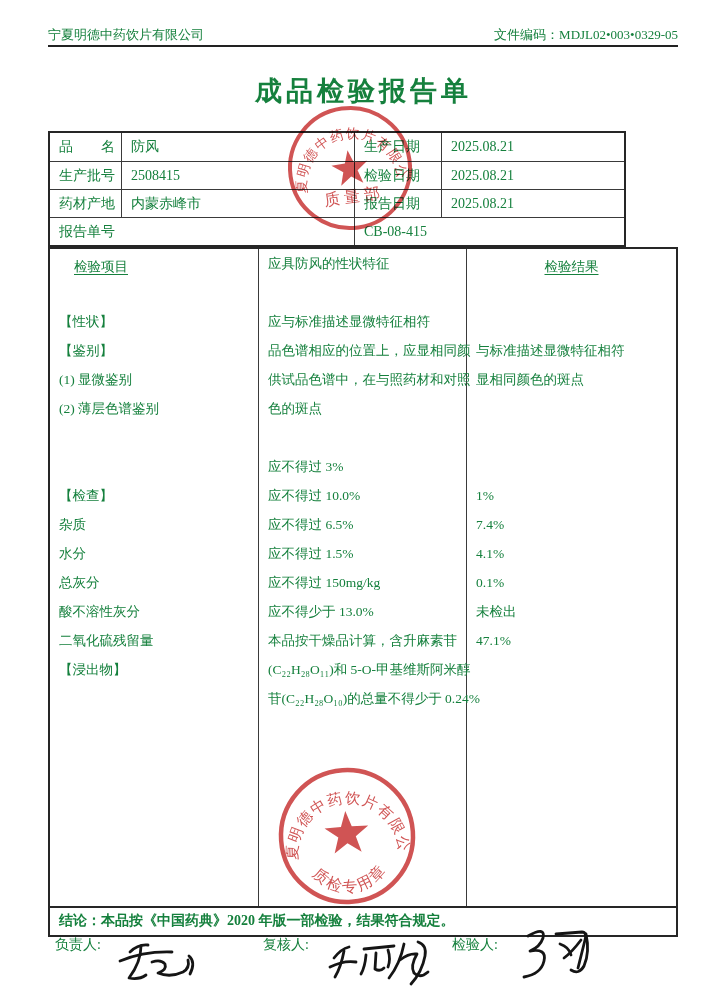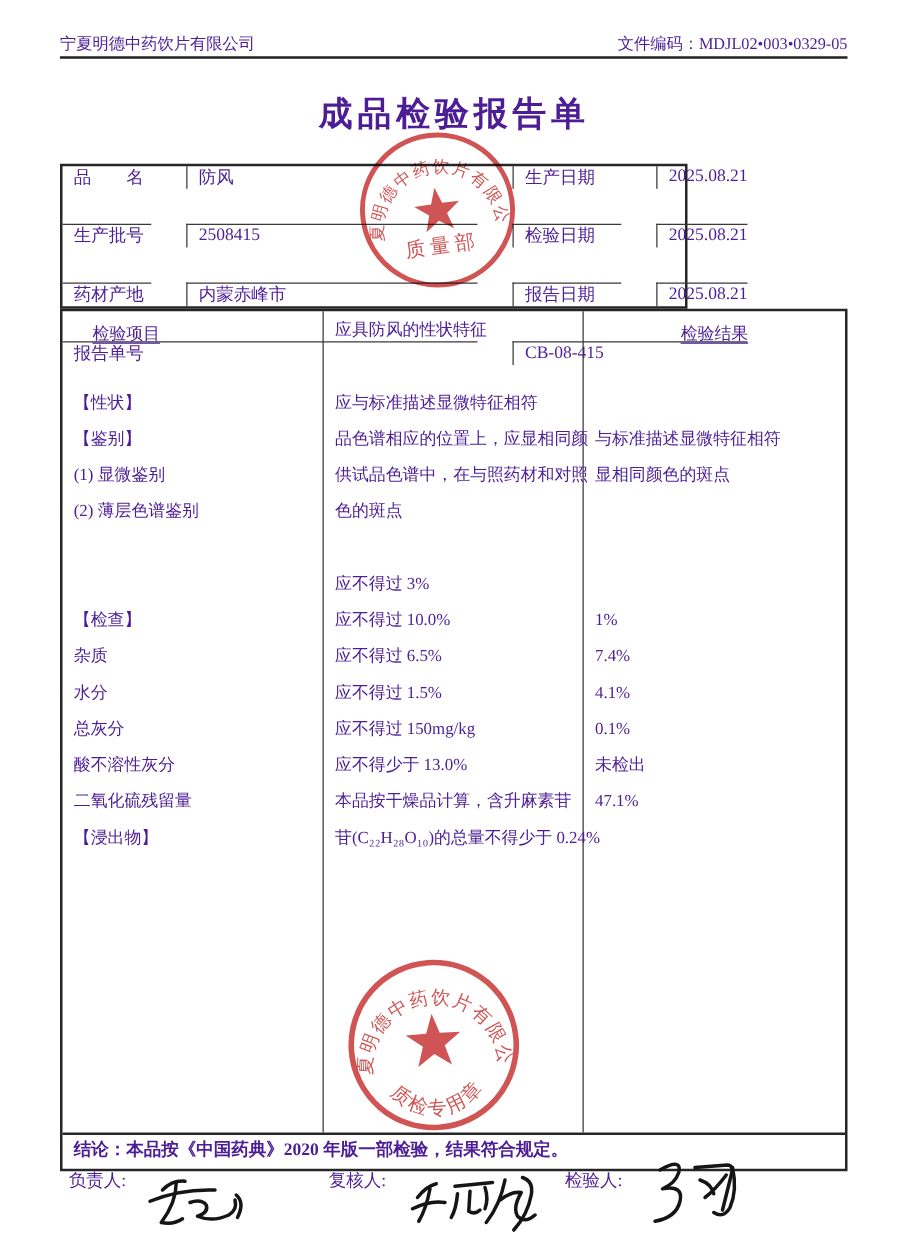--- a/index.html
+++ b/index.html
@@ -1,32 +1,31 @@
 <!DOCTYPE html>
 <html><head>
 <meta charset="utf-8">
 <style>
   html,body { margin:0; padding:0; background:#fff; }
   .page {
     position:relative; width:727px; height:1000px; background:#ffffff;
-    font-family:"Liberation Serif","DejaVu Serif",serif; color:#4c1d95; overflow:hidden;
+    font-family:"Liberation Serif","DejaVu Serif",serif; color:#15803d; overflow:hidden;
   }
   .doc-header-left  { position:absolute; top:26px; left:48px;  font-size:13px; white-space:nowrap; }
   .doc-header-right { position:absolute; top:26px; right:49px; font-size:13px; white-space:nowrap; }
   .header-rule { position:absolute; top:45px; left:48px; width:630px; height:2px; background:#222; }
   .title { position:absolute; top:73px; left:0; width:727px; text-align:center;
            font-size:27px; font-weight:bold; letter-spacing:4px; }
 
   
   .info-table {
-    position:absolute; top:131px; left:48px; width:502px; height:116px;
+    position:absolute; top:131px; left:48px; width:578px; height:116px;
     border:2px solid #262626; box-sizing:border-box;
     display:grid; grid-template-columns:71px 233px 87px 1fr; grid-template-rows:repeat(4,1fr);
     font-size:14px;
-    gap:28px;
   }
   .cell { display:flex; align-items:center; padding-left:9px; box-sizing:border-box;
           border-left:1.5px solid #3a3a3a; border-top:1.5px solid #3a3a3a; white-space:nowrap; }
   .cell.nbl { border-left:none; }
   .cell.nbt { border-top:none; }
   .cell.span2a { grid-column:1 / 3; }
   .cell.span2b { grid-column:3 / 5; }
 
   
   .main-table {
@@ -122,20 +121,21 @@
             <div class="mt-line">供试品色谱中，在与照药材和对照</div>
             <div class="mt-line">色的斑点</div>
             <div class="mt-line"></div>
             <div class="mt-line">应不得过 3%</div>
             <div class="mt-line">应不得过 10.0%</div>
             <div class="mt-line">应不得过 6.5%</div>
             <div class="mt-line">应不得过 1.5%</div>
             <div class="mt-line">应不得过 150mg/kg</div>
             <div class="mt-line">应不得少于 13.0%</div>
             <div class="mt-line">本品按干燥品计算，含升麻素苷</div>
+            <div class="mt-line">(C₂₂H₂₈O₁₁)和 5-O-甲基维斯阿米醇</div>
             <div class="mt-line">苷(C₂₂H₂₈O₁₀)的总量不得少于 0.24%</div>
           </div>
       </div>
       <div class="mt-col mt-col-2">
         <div class="mt-header"><span class="hdr">检验结果</span></div>
         <div id="mt-lines-2">
             <div class="mt-line"></div>
             <div class="mt-line">与标准描述显微特征相符</div>
             <div class="mt-line">显相同颜色的斑点</div>
             <div class="mt-line"></div>

